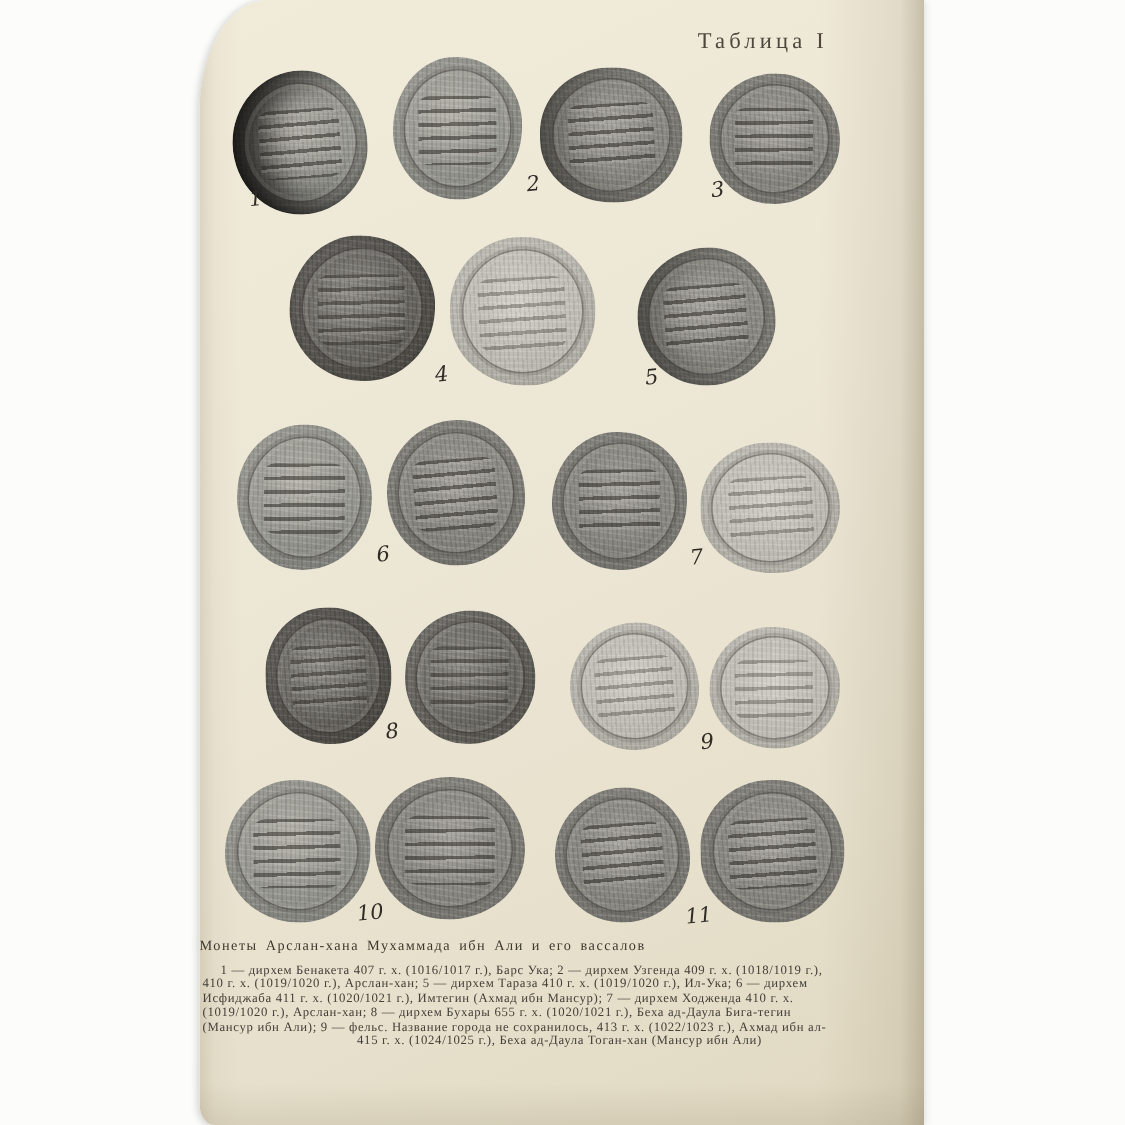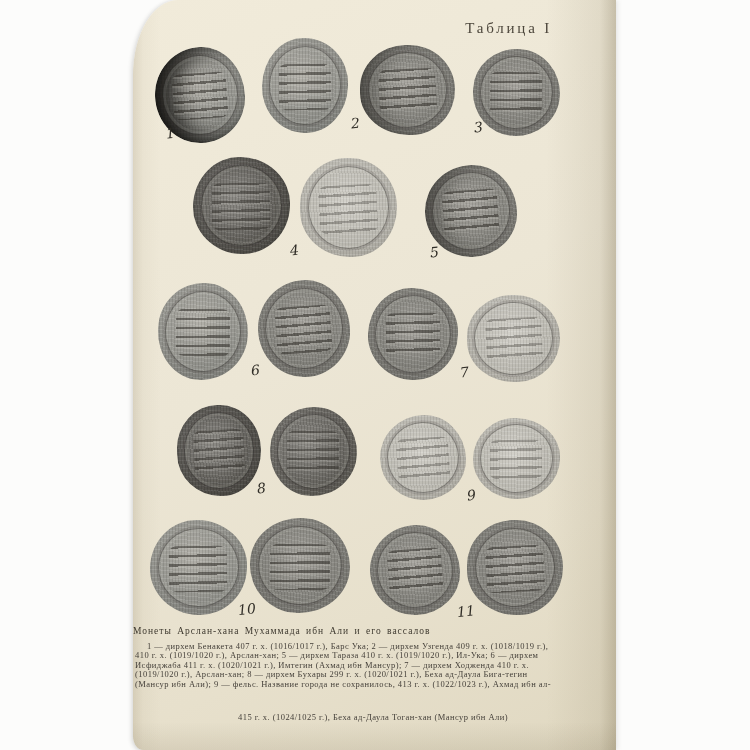--- a/index.html
+++ b/index.html
@@ -80,21 +80,21 @@
   .caption-title{
     position:absolute;top:626px;left:0;right:0;text-align:left;
     font-size:9.5px;letter-spacing:1px;word-spacing:2px;color:#3d382e;
   }
   .caption{
     position:absolute;top:642px;left:2px;right:5px;
     font-size:8.5px;line-height:9.45px;letter-spacing:0.45px;color:#45403a;
   }
   .cap-line{white-space:nowrap;overflow:hidden;}
   .cap-line.indent{text-indent:12px;}
-  .cap-line.center{text-align:center;margin-top:24px;}
+  .cap-line.center{text-align:center;}
 </style>
 </head>
 <body>
 
 <div class="shot">
   <div class="page">
 
     <div class="plate-label">Таблица I</div>
 
     <div class="coin tone-b ra dkl2" style="left:22px;top:47px;width:90px;height:96px"></div>
@@ -132,19 +132,19 @@
     <span class="fig" style="left:334px;top:488px">9</span>
     <span class="fig" style="left:105px;top:602px">10</span>
     <span class="fig" style="left:324px;top:604px">11</span>
 
     <div class="caption-title">Монеты Арслан-хана Мухаммада ибн Али и его вассалов</div>
 
     <div class="caption">
       <div class="cap-line indent">1 — дирхем Бенакета 407 г. х. (1016/1017 г.), Барс Ука; 2 — дирхем Узгенда 409 г. х. (1018/1019 г.),</div>
       <div class="cap-line">410 г. х. (1019/1020 г.), Арслан-хан; 5 — дирхем Тараза 410 г. х. (1019/1020 г.), Ил-Ука; 6 — дирхем</div>
       <div class="cap-line">Исфиджаба 411 г. х. (1020/1021 г.), Имтегин (Ахмад ибн Мансур); 7 — дирхем Ходженда 410 г. х.</div>
-      <div class="cap-line">(1019/1020 г.), Арслан-хан; 8 — дирхем Бухары 299 г. х. (1020/1021 г.), Беха ад-Даула Бига-тегин</div>
+      <div class="cap-line">(1019/1020 г.), Арслан-хан; 8 — дирхем Бухары 655 г. х. (1020/1021 г.), Беха ад-Даула Бига-тегин</div>
       <div class="cap-line">(Мансур ибн Али); 9 — фельс. Название города не сохранилось, 413 г. х. (1022/1023 г.), Ахмад ибн ал-</div>
       <div class="cap-line center">415 г. х. (1024/1025 г.), Беха ад-Даула Тоган-хан (Мансур ибн Али)</div>
     </div>
 
   </div>
 </div>
 
 </body></html>

